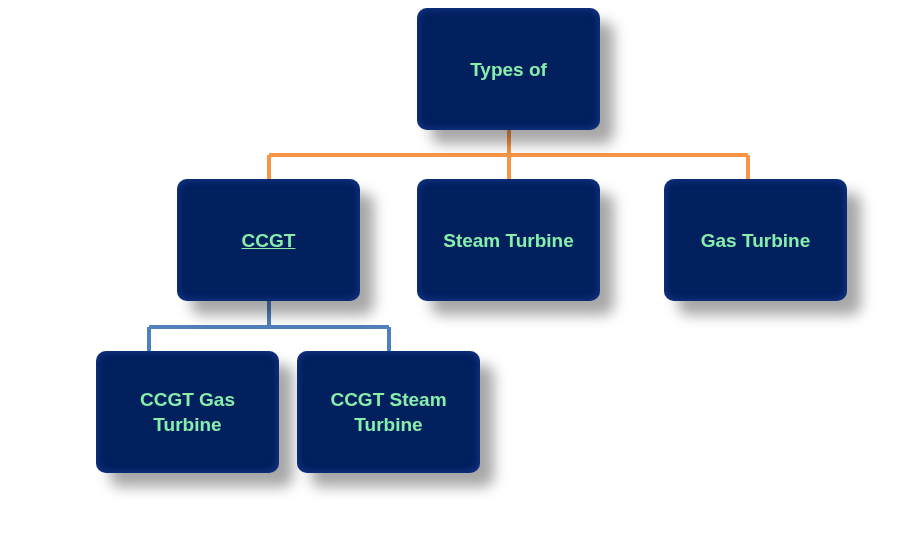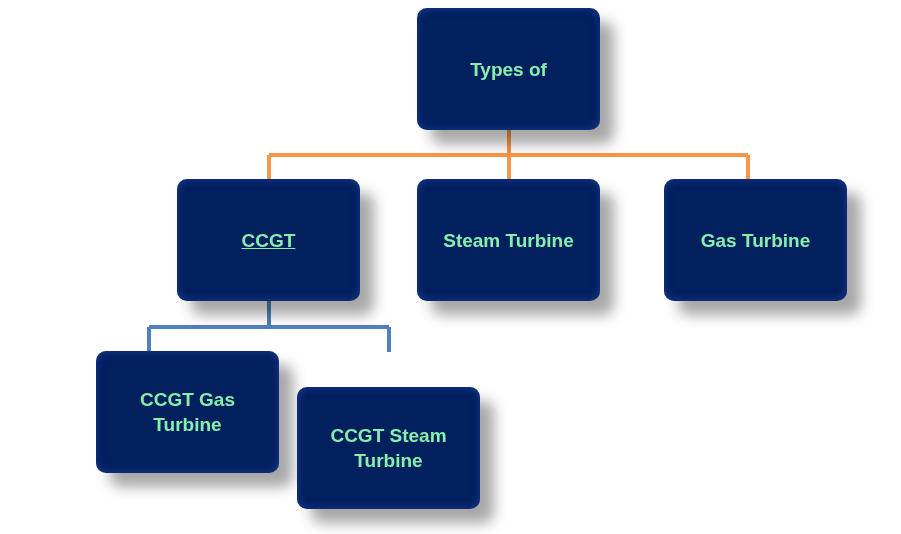--- a/index.html
+++ b/index.html
@@ -46,18 +46,18 @@
 <div class="node" style="left:664px; top:179px;">
   <span>Gas Turbine</span>
 </div>
 
 <div class="node" style="left:64px; top:351px;margin-left:32px;">
   <div>
     <span>CCGT Gas</span>
     <span>Turbine</span>
   </div>
 </div>
-<div class="node" style="left:297px; top:351px;margin-top:36px;">
+<div class="node" style="left:297px; top:351px;">
   <div>
     <span>CCGT Steam</span>
     <span>Turbine</span>
   </div>
 </div>
 
 </body></html>

